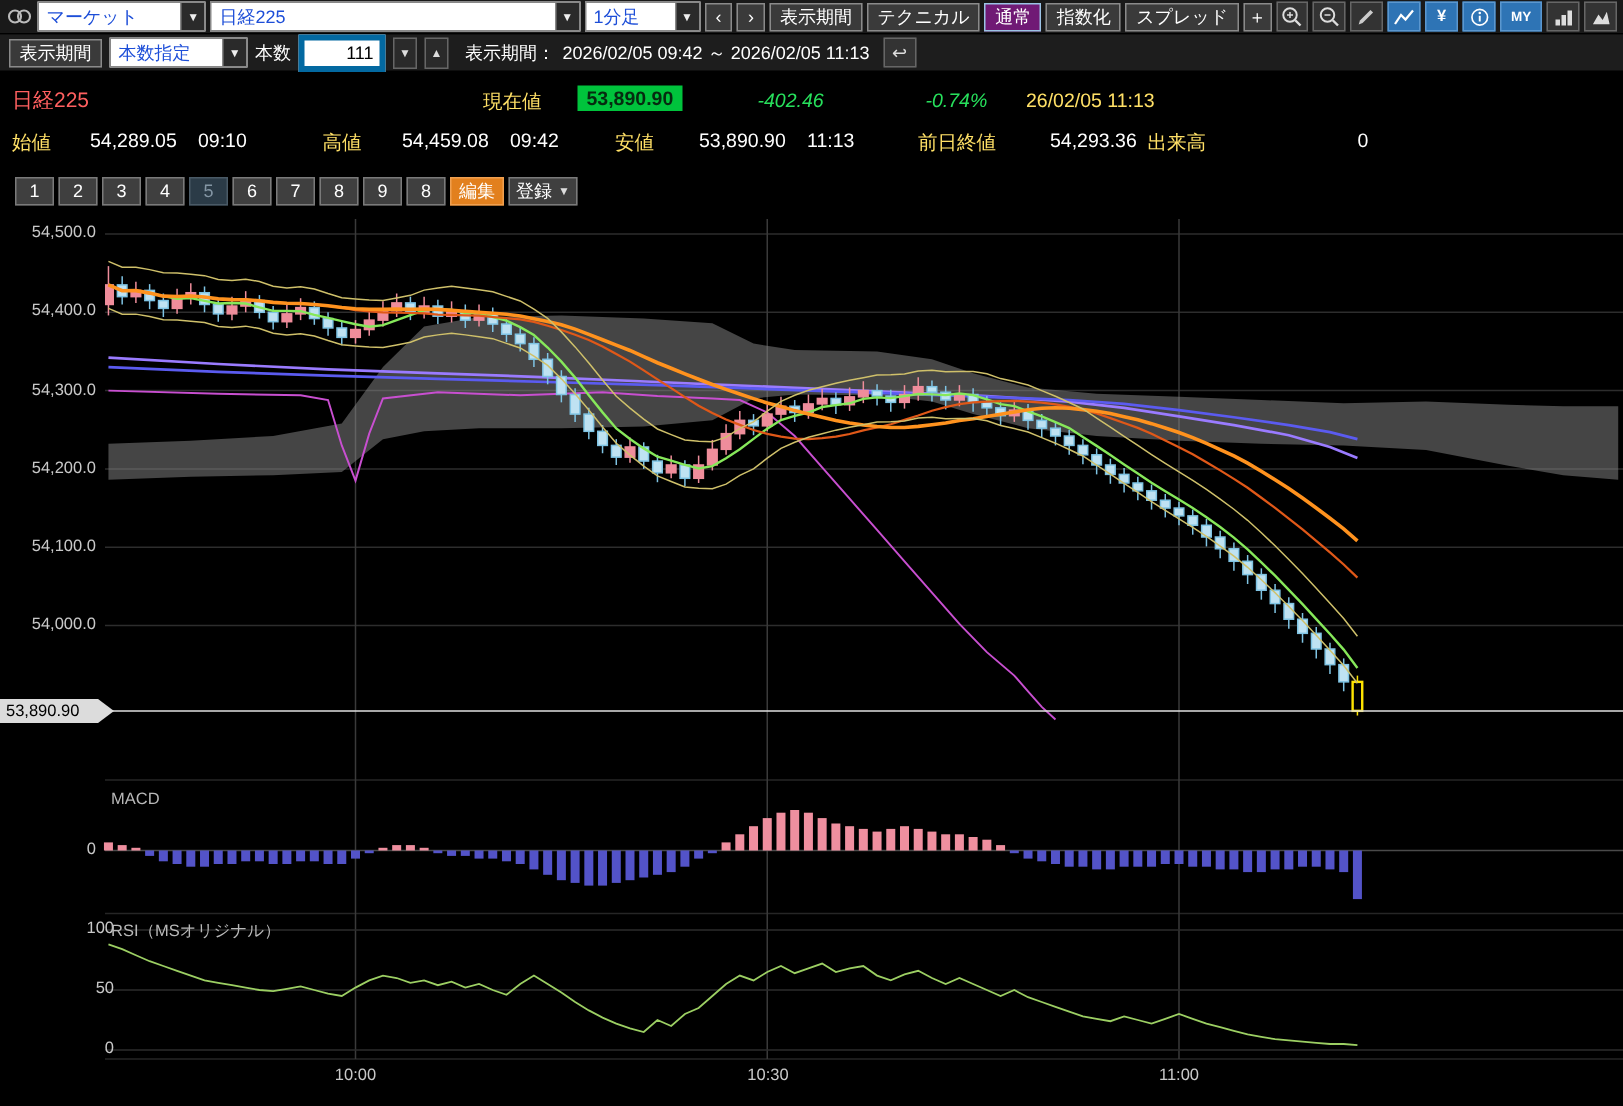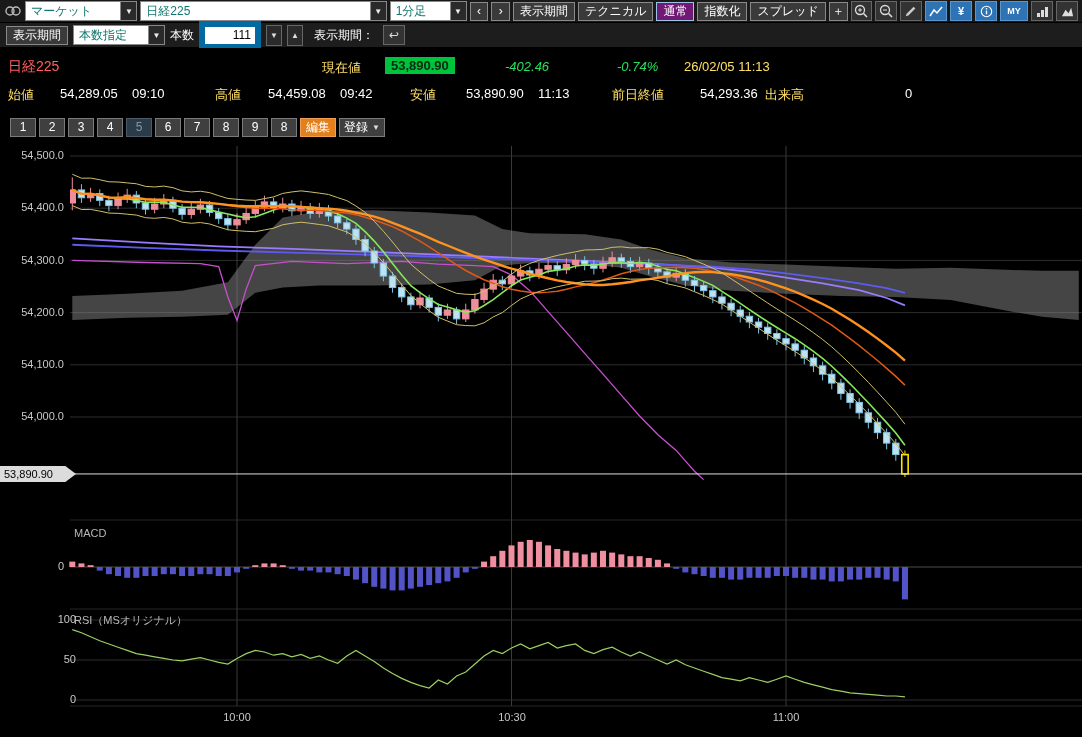--- a/index.html
+++ b/index.html
@@ -11,26 +11,26 @@
   .bar2{position:relative;z-index:3;height:24px;background:#1d1d1d;display:flex;align-items:center;
         padding:0 6px;gap:5px;border-bottom:1px solid #000;}
   .btn{height:17px;background:#3a3a3a;border:1px solid #8a8a8a;color:#fff;font-size:12px;
        display:flex;align-items:center;justify-content:center;padding:0 6px;white-space:nowrap;cursor:pointer;}
   .btn.active{background:#701a75;border-color:#9cc3e5;}
   .btn.sq{width:17px;padding:0;}
   .iconbtn{width:20px;height:18px;display:flex;align-items:center;justify-content:center;
            background:#333;border:1px solid #666;cursor:pointer;}
   .iconbtn.blue{background:#2e74b5;border-color:#5b97cf;color:#fff;font-size:11px;font-weight:bold;}
   .select{display:flex;align-items:center;height:18px;background:#fff;border:1px solid #888;cursor:pointer;}
-  .select .txt{flex:1;padding:0 5px;font-size:12px;color:#0f766e;white-space:nowrap;overflow:hidden;}
+  .select .txt{flex:1;padding:0 5px;font-size:12px;color:#1d4ed8;white-space:nowrap;overflow:hidden;}
   .select .arw{width:15px;align-self:stretch;background:#2a2a2a;color:#eee;font-size:8px;
                display:flex;align-items:center;justify-content:center;border-left:1px solid #888;}
   .w-market{width:112px;} .w-symbol{width:248px;} .w-interval{width:76px;} .w-mode{width:90px;}
   .lbl{color:#fff;font-size:12px;white-space:nowrap;}
-  .numinput{width:42px;height:17px;background:#fff;border:6px solid #0369a1;color:#000;font-size:12px;
+  .numinput{width:42px;height:17px;background:#fff;border:4px solid #0369a1;color:#000;font-size:12px;
             text-align:right;padding:0 4px;display:flex;align-items:center;justify-content:flex-end;}
   .spin{width:14px;height:19px;background:#2a2a2a;border:1px solid #666;color:#ddd;font-size:8px;
         display:flex;align-items:center;justify-content:center;cursor:pointer;}
   .rightgrp{margin-left:auto;display:flex;gap:3px;align-items:center;}
   
   .quote{position:relative;z-index:3;height:66px;background:#000;font-size:13px;}
   .quote span{position:absolute;white-space:nowrap;}
   .yel{color:#ffe066;} .wht{color:#fff;} .grn{color:#27e05c;font-style:italic;}
   .sym{color:#ff6060;font-size:14px;}
   .curval{background:#00c33c;color:#062b10;padding:1px 6px;font-weight:bold;}
@@ -159,20 +159,21 @@
   <div class="btn">表示期間</div>
   <div class="select w-mode">
     <span class="txt">本数指定</span>
     <span class="arw">▼</span>
   </div>
   <span class="lbl">本数</span>
   <div class="numinput">111</div>
   <div class="spin">▼</div>
   <div class="spin">▲</div>
   <span class="lbl" style="margin-left:6px;">表示期間：</span>
+  <span class="lbl">2026/02/05 09:42 ～ 2026/02/05 11:13</span>
   <div class="iconbtn" style="margin-left:4px;">
     <span style="color:#ddd;font-size:12px;">↩</span>
   </div>
 </div>
 
 <div class="quote">
   <span class="sym" style="left:8px;top:10px;">日経225</span>
   <span class="yel" style="left:322px;top:11px;">現在値</span>
   <span class="curval" style="left:385px;top:9px;">53,890.90</span>
   <span class="grn" style="left:505px;top:11px;">-402.46</span>

